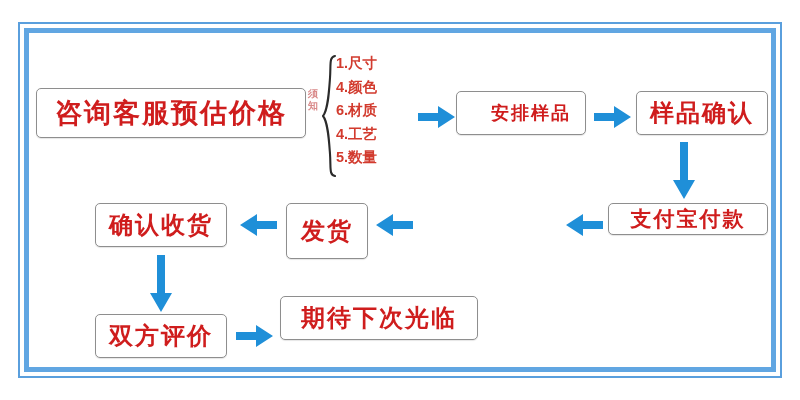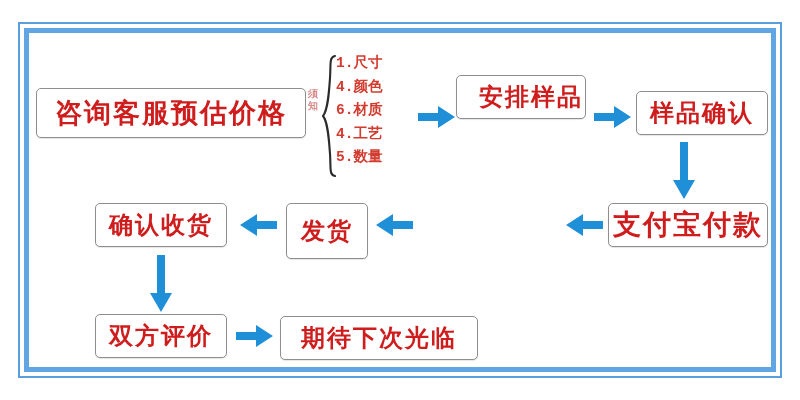--- a/index.html
+++ b/index.html
@@ -88,42 +88,42 @@
   .notice-brace{
     position:absolute;
     left:16px; top:2px;
   }
   .notice-list{
     position:absolute;
     left:30px; top:0px;
     color:#d23b2e;
     font-size:14.5px;
     line-height:23.5px;
-    font-family:Liberation Mono, monospace;
+    font-family:Liberation Sans, sans-serif;
     font-weight:700;
     white-space:nowrap;
   }
   .notice-list div{letter-spacing:0px;}
 </style>
 </head>
 <body>
 
 <div id="canvas">
 
   <div class="frame-fill"></div>
   <div class="frame-outer"></div>
   <div class="frame-inner"></div>
 
   <div class="node" style="left:36px; top:88px; width:270px; height:50px; font-size:27px;">咨询客服预估价格</div>
 
   <svg class="arrow-right" style="left:418px; top:105px;" width="38" height="24" viewBox="0 0 38 24">
     <polygon points="0,8 20,8 20,1 37,12 20,23 20,16 0,16" fill="#1f8fd8"></polygon>
   </svg>
 
-  <div class="node" style="left:456px; top:75px; width:130px; height:44px; font-size:24px;padding-left:20px;">安排样品</div>
+  <div class="node" style="left:456px; top:91px; width:130px; height:44px; font-size:18px;padding-left:20px;">安排样品</div>
 
   <svg class="arrow-right" style="left:594px; top:105px;" width="38" height="24" viewBox="0 0 38 24">
     <polygon points="0,8 20,8 20,1 37,12 20,23 20,16 0,16" fill="#1f8fd8"></polygon>
   </svg>
 
   <div class="node" style="left:636px; top:91px; width:132px; height:44px; font-size:24px;">样品确认</div>
 
   <svg class="arrow-down" style="left:672px; top:142px;" width="24" height="58" viewBox="0 0 24 58">
     <polygon points="8,0 16,0 16,38 23,38 12,57 1,38 8,38" fill="#1f8fd8"></polygon>
   </svg>
@@ -138,21 +138,21 @@
     </svg>
     <div class="notice-list">
       <div>1.尺寸</div>
       <div>4.颜色</div>
       <div>6.材质</div>
       <div>4.工艺</div>
       <div>5.数量</div>
     </div>
   </div>
 
-  <div class="node" style="left:608px; top:203px; width:160px; height:44px; font-size:28px;">支付宝付款</div>
+  <div class="node" style="left:608px; top:203px; width:160px; height:32px; font-size:21px;">支付宝付款</div>
 
   <svg class="arrow-left" style="left:566px; top:213px;" width="38" height="24" viewBox="0 0 38 24">
     <polygon points="37,8 17,8 17,1 0,12 17,23 17,16 37,16" fill="#1f8fd8"></polygon>
   </svg>
 
 
   <svg class="arrow-left" style="left:376px; top:213px;" width="38" height="24" viewBox="0 0 38 24">
     <polygon points="37,8 17,8 17,1 0,12 17,23 17,16 37,16" fill="#1f8fd8"></polygon>
   </svg>
 
@@ -167,15 +167,15 @@
   <svg class="arrow-down" style="left:149px; top:255px;" width="24" height="58" viewBox="0 0 24 58">
     <polygon points="8,0 16,0 16,38 23,38 12,57 1,38 8,38" fill="#1f8fd8"></polygon>
   </svg>
 
   <div class="node" style="left:95px; top:314px; width:132px; height:44px; font-size:24px;">双方评价</div>
 
   <svg class="arrow-right" style="left:236px; top:324px;" width="38" height="24" viewBox="0 0 38 24">
     <polygon points="0,8 20,8 20,1 37,12 20,23 20,16 0,16" fill="#1f8fd8"></polygon>
   </svg>
 
-  <div class="node" style="left:280px; top:316px; width:198px; height:44px; font-size:24px;">期待下次光临</div>
+  <div class="node" style="left:280px; top:296px; width:198px; height:44px; font-size:24px;">期待下次光临</div>
 
 </div>
 
 </body></html>

